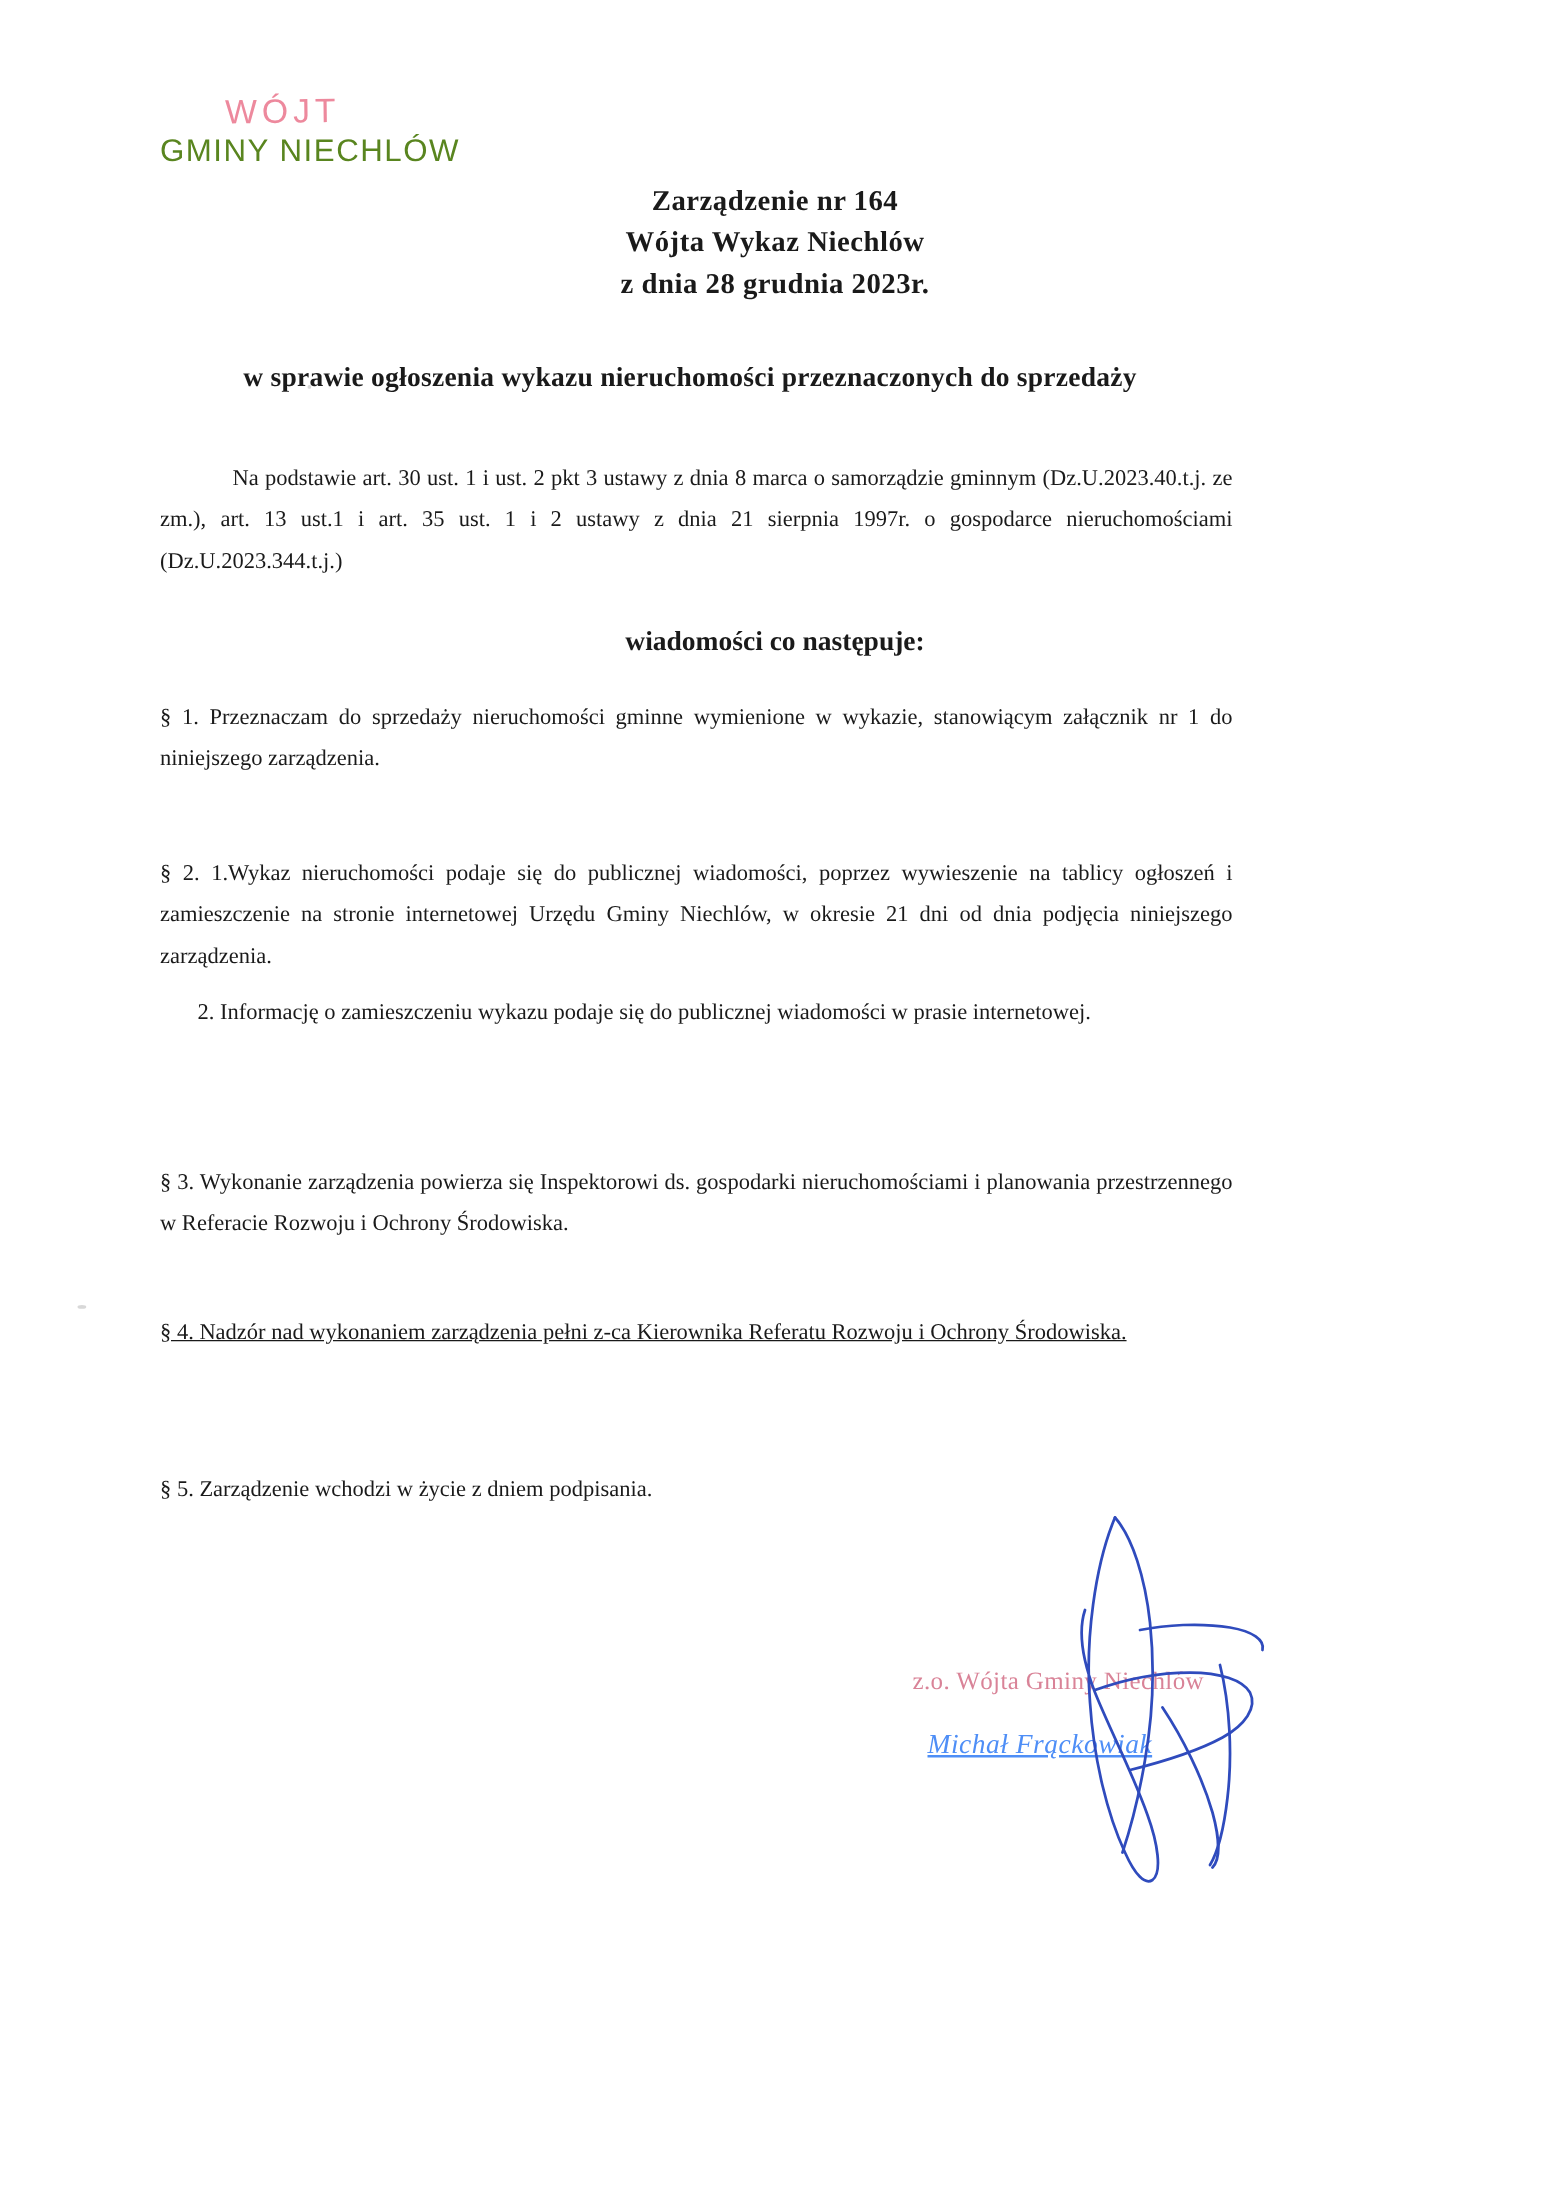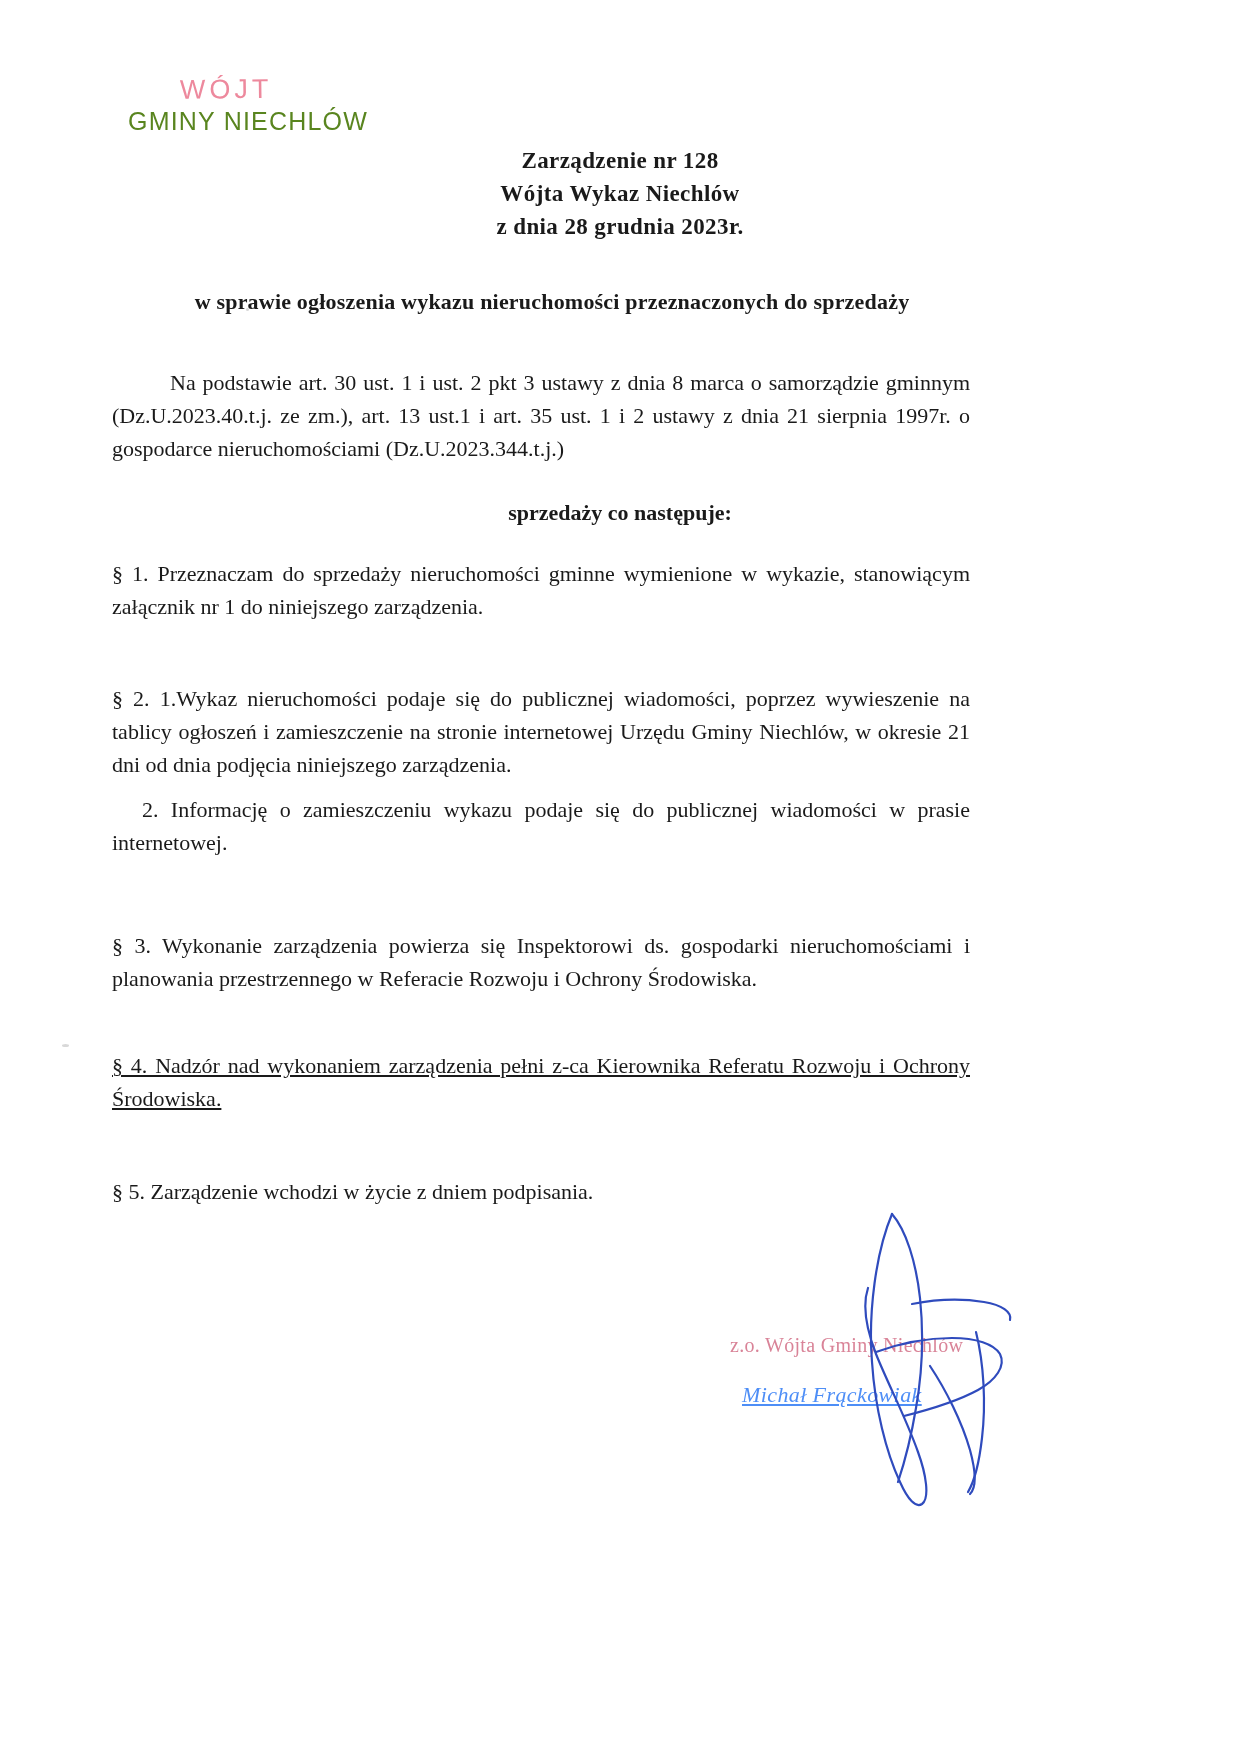--- a/index.html
+++ b/index.html
@@ -69,23 +69,23 @@
     top: 277px;
     width: 1104px;
     text-align: center;
     font-weight: bold;
     font-size: 22px;
     letter-spacing: .2px;
   }
   
   .body-block {
     position: absolute;
-    left: 112px;
+    left: 128px;
     width: 858px;
-    font-size: 22px;
+    font-size: 18px;
     line-height: 33px;
     text-align: justify;
     text-justify: inter-word;
   }
   .indent { text-indent: 58px; }
   .indent-sm { text-indent: 30px; }
 
   .centered-bold {
     position: absolute;
     left: 0;
@@ -156,30 +156,30 @@
 <body>
 
 <div class="page">
 
   <div class="stamp-header">
     <div class="stamp-line1">WÓJT</div>
     <div class="stamp-line2">GMINY NIECHLÓW</div>
   </div>
 
   <div class="doc-title">
-    <div>Zarządzenie nr 128</div>
+    <div>Zarządzenie nr 164</div>
     <div>Wójta Wykaz Niechlów</div>
     <div>z dnia 28 grudnia 2023r.</div>
   </div>
 
   <div class="doc-subject">w sprawie ogłoszenia wykazu nieruchomości przeznaczonych do sprzedaży</div>
 
   <div class="body-block p-basis indent">Na podstawie art. 30 ust. 1 i ust. 2 pkt 3 ustawy z dnia 8 marca o samorządzie gminnym (Dz.U.2023.40.t.j. ze zm.), art. 13 ust.1 i art. 35 ust. 1 i 2 ustawy z dnia 21 sierpnia 1997r. o gospodarce nieruchomościami (Dz.U.2023.344.t.j.)</div>
 
-  <div class="centered-bold p-order">sprzedaży co następuje:</div>
+  <div class="centered-bold p-order">wiadomości co następuje:</div>
 
   <div class="body-block p-s1">§ 1. Przeznaczam do sprzedaży nieruchomości gminne wymienione w wykazie, stanowiącym załącznik nr 1  do niniejszego zarządzenia.</div>
   <div class="body-block p-s2a">§ 2. 1.Wykaz nieruchomości podaje się do publicznej wiadomości, poprzez wywieszenie na tablicy ogłoszeń i zamieszczenie na stronie internetowej Urzędu Gminy Niechlów, w okresie 21 dni od dnia podjęcia niniejszego zarządzenia.</div>
   <div class="body-block p-s2b indent-sm">2. Informację o zamieszczeniu wykazu podaje się do publicznej wiadomości w prasie internetowej.</div>
   <div class="body-block p-s3">§ 3. Wykonanie zarządzenia powierza się Inspektorowi ds. gospodarki nieruchomościami i planowania przestrzennego w Referacie Rozwoju i Ochrony Środowiska.</div>
   <div class="body-block p-s4">§ 4. Nadzór nad wykonaniem zarządzenia pełni z-ca Kierownika Referatu Rozwoju i Ochrony Środowiska.</div>
   <div class="body-block p-s5">§ 5. Zarządzenie wchodzi w życie z dniem podpisania.</div>
 
   <div class="sig-zone">
     <div class="sig-stamp-text">z.o. Wójta Gminy Niechlów</div>

